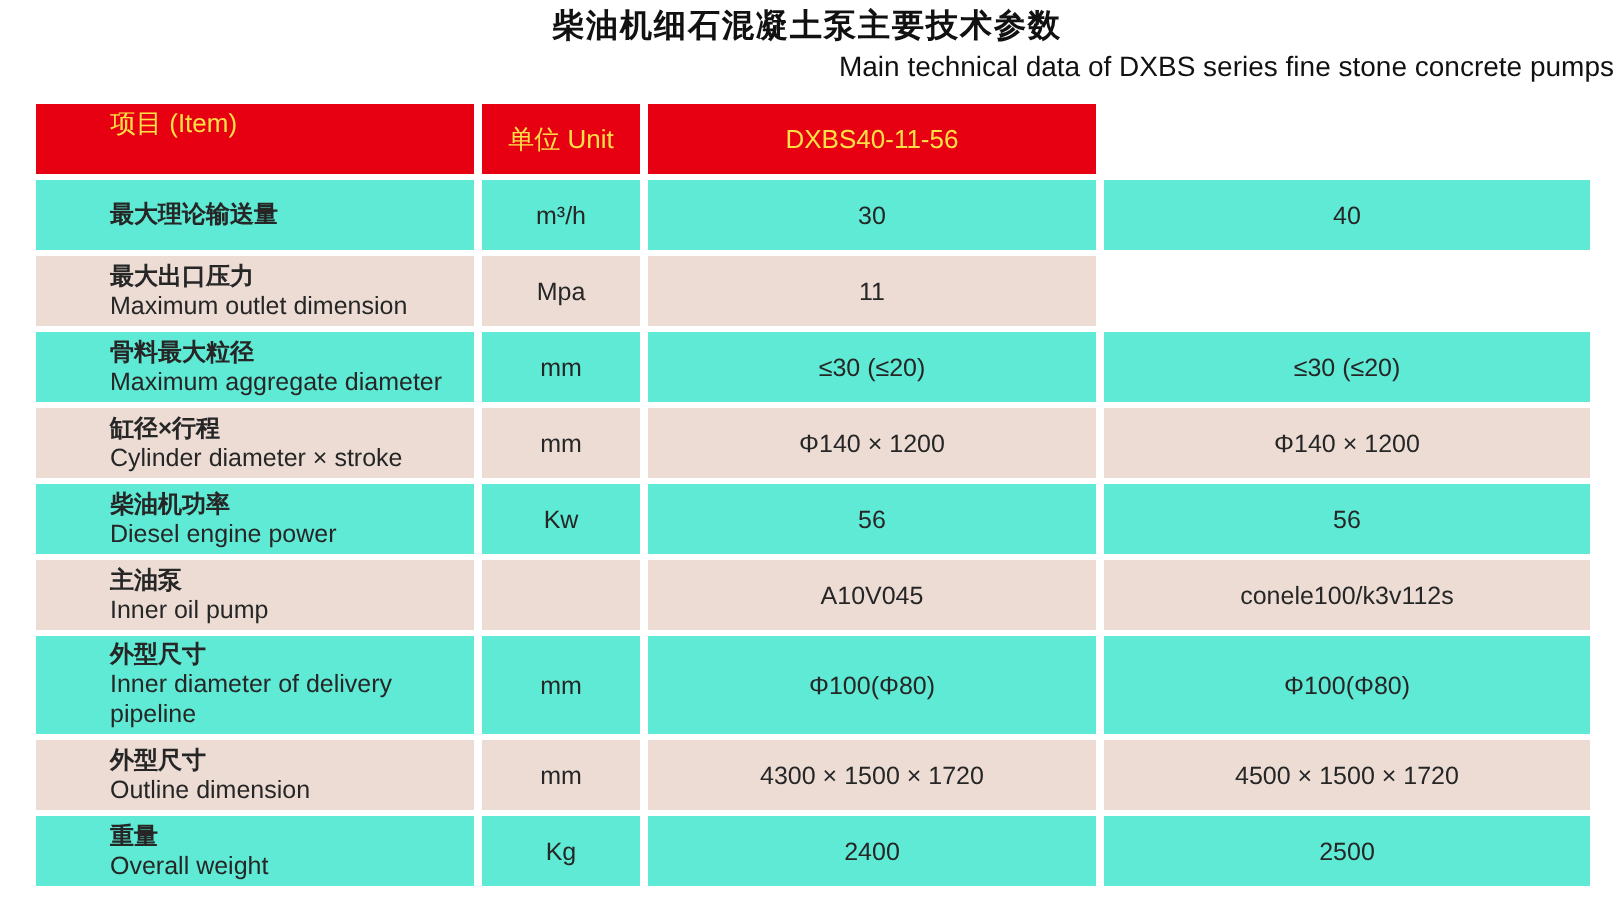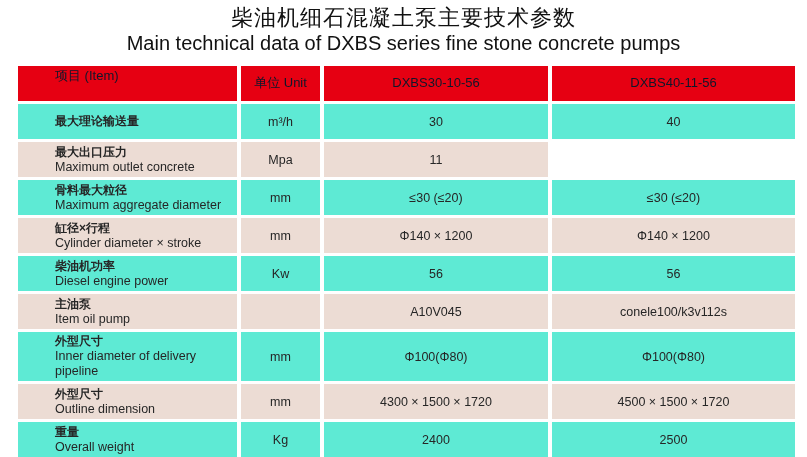--- a/index.html
+++ b/index.html
@@ -15,30 +15,30 @@
     overflow: hidden;
   }
   .page {
     position: relative;
     width: 807px;
     height: 457px;
   }
   .title-zh {
     margin: 5px 0 0 0;
     text-align: center;
-    font-size: 22px;
-    font-weight: normal;
+    font-size: 16px;
+    font-weight: bold;
     color: #111111;
     letter-spacing: 1px;
     line-height: 1.15;
   }
   .title-en {
     margin: 2px 0 0 0;
-    text-align: center;
-    font-size: 20px;
+    text-align: right;
+    font-size: 14px;
     font-weight: normal;
     color: #111111;
     line-height: 1.15;
   }
   .spec-table {
     margin: 11px 12px 0 18px;
     width: 777px;
   }
   .row {
     display: grid;
@@ -50,21 +50,21 @@
     display: flex;
     align-items: center;
     justify-content: center;
     text-align: right;
     min-height: 31px;
     line-height: 1.3;
     white-space: pre-line;
   }
   .row.header .cell {
     background: var(--header-bg, #e60012);
-    color: #0f172a;
+    color: #fde047;
     font-size: 13px;
     min-height: 31px;
   }
   .row.header .cell.item {
     justify-content: flex-start;
     text-align: left;
     padding-left: 37px;
   }
   .row.body .cell {
     background: #5eead4;
@@ -97,37 +97,36 @@
 <div class="page">
 
   <h1 class="title-zh">柴油机细石混凝土泵主要技术参数</h1>
   <h2 class="title-en">Main technical data of DXBS series fine stone concrete pumps</h2>
 
   <div class="spec-table">
 
     <div class="row header">
       <div class="cell item">项目 (Item)</div>
       <div class="cell unit">单位 Unit</div>
-      <div class="cell val">DXBS30-10-56</div>
       <div class="cell val">DXBS40-11-56</div>
     </div>
 
     <div class="row body">
       <div class="cell item">
         <span class="zh">最大理论输送量</span>
       </div>
       <div class="cell unit">m³/h</div>
       <div class="cell val">30</div>
       <div class="cell val">40</div>
     </div>
 
     <div class="row body alt">
       <div class="cell item">
         <span class="zh">最大出口压力</span>
-        <span class="en">Maximum outlet concrete</span>
+        <span class="en">Maximum outlet dimension</span>
       </div>
       <div class="cell unit">Mpa</div>
       <div class="cell val">11</div>
     </div>
 
     <div class="row body">
       <div class="cell item">
         <span class="zh">骨料最大粒径</span>
         <span class="en">Maximum aggregate diameter</span>
       </div>
@@ -152,21 +151,21 @@
         <span class="en">Diesel engine power</span>
       </div>
       <div class="cell unit">Kw</div>
       <div class="cell val">56</div>
       <div class="cell val">56</div>
     </div>
 
     <div class="row body alt">
       <div class="cell item">
         <span class="zh">主油泵</span>
-        <span class="en">Item oil pump</span>
+        <span class="en">Inner oil pump</span>
       </div>
       <div class="cell unit"></div>
       <div class="cell val">A10V045</div>
       <div class="cell val">conele100/k3v112s</div>
     </div>
 
     <div class="row body">
       <div class="cell item">
         <span class="zh">外型尺寸</span>
         <span class="en">Inner diameter of delivery pipeline</span>

